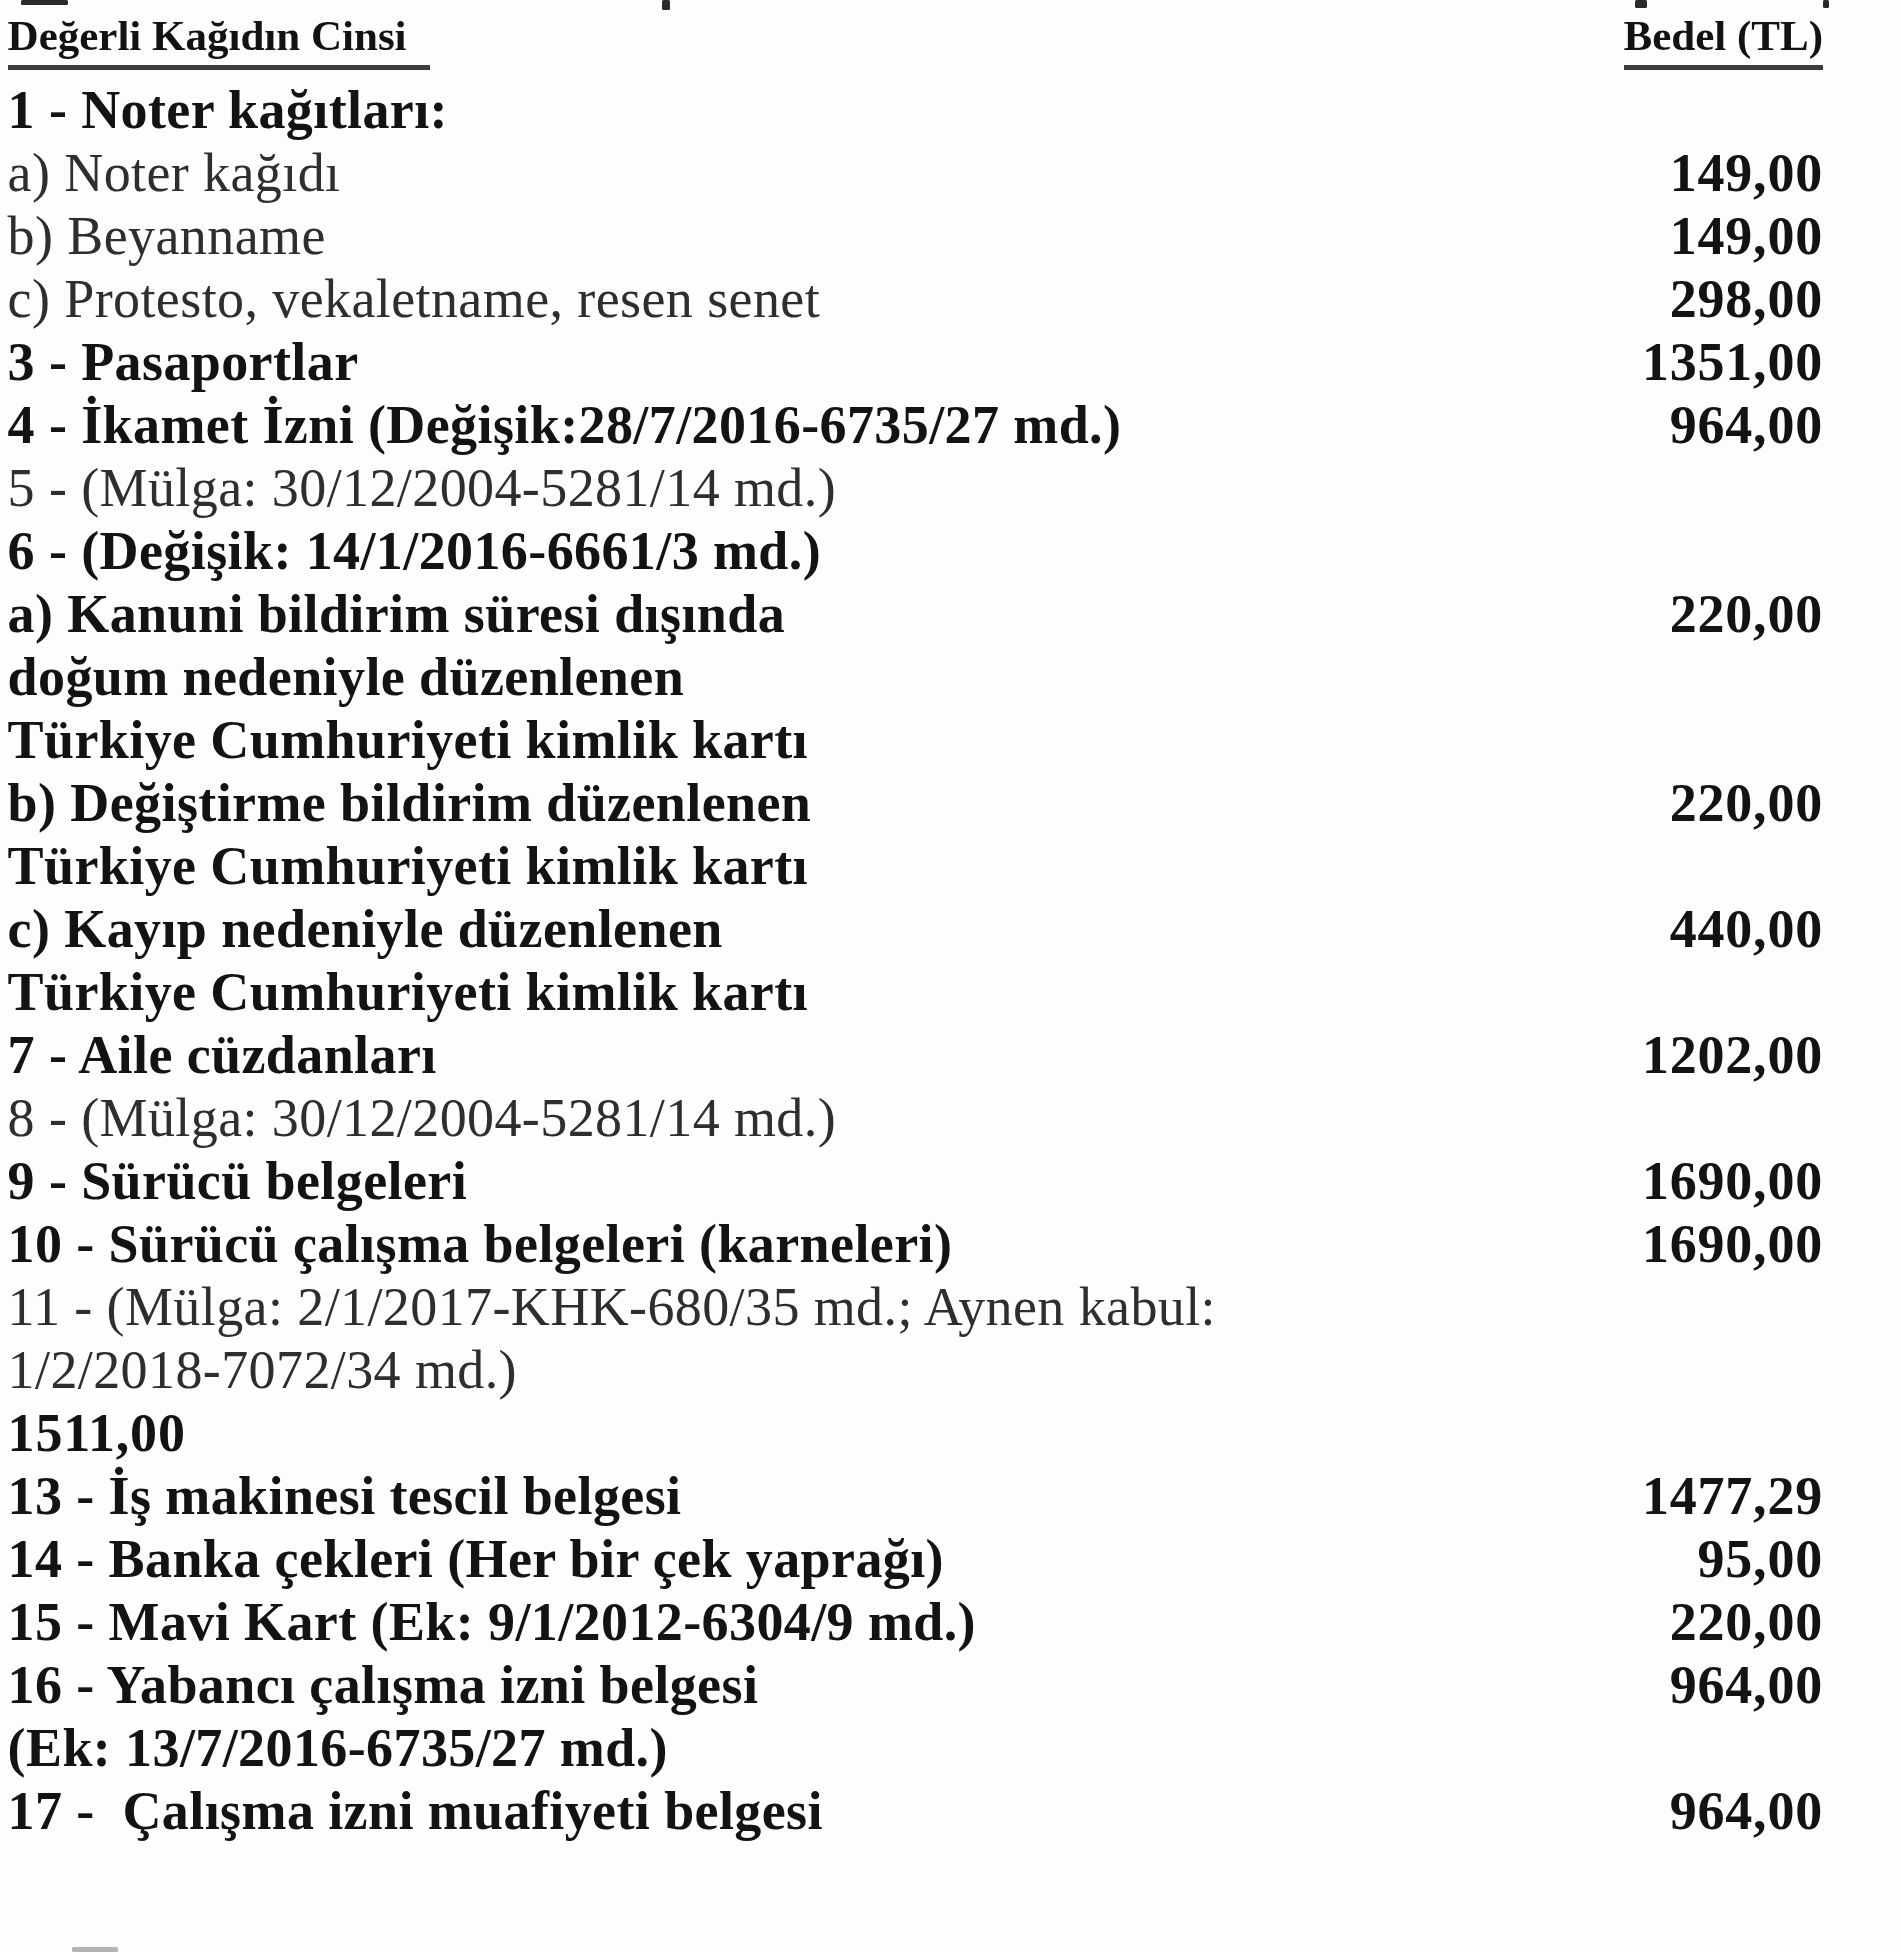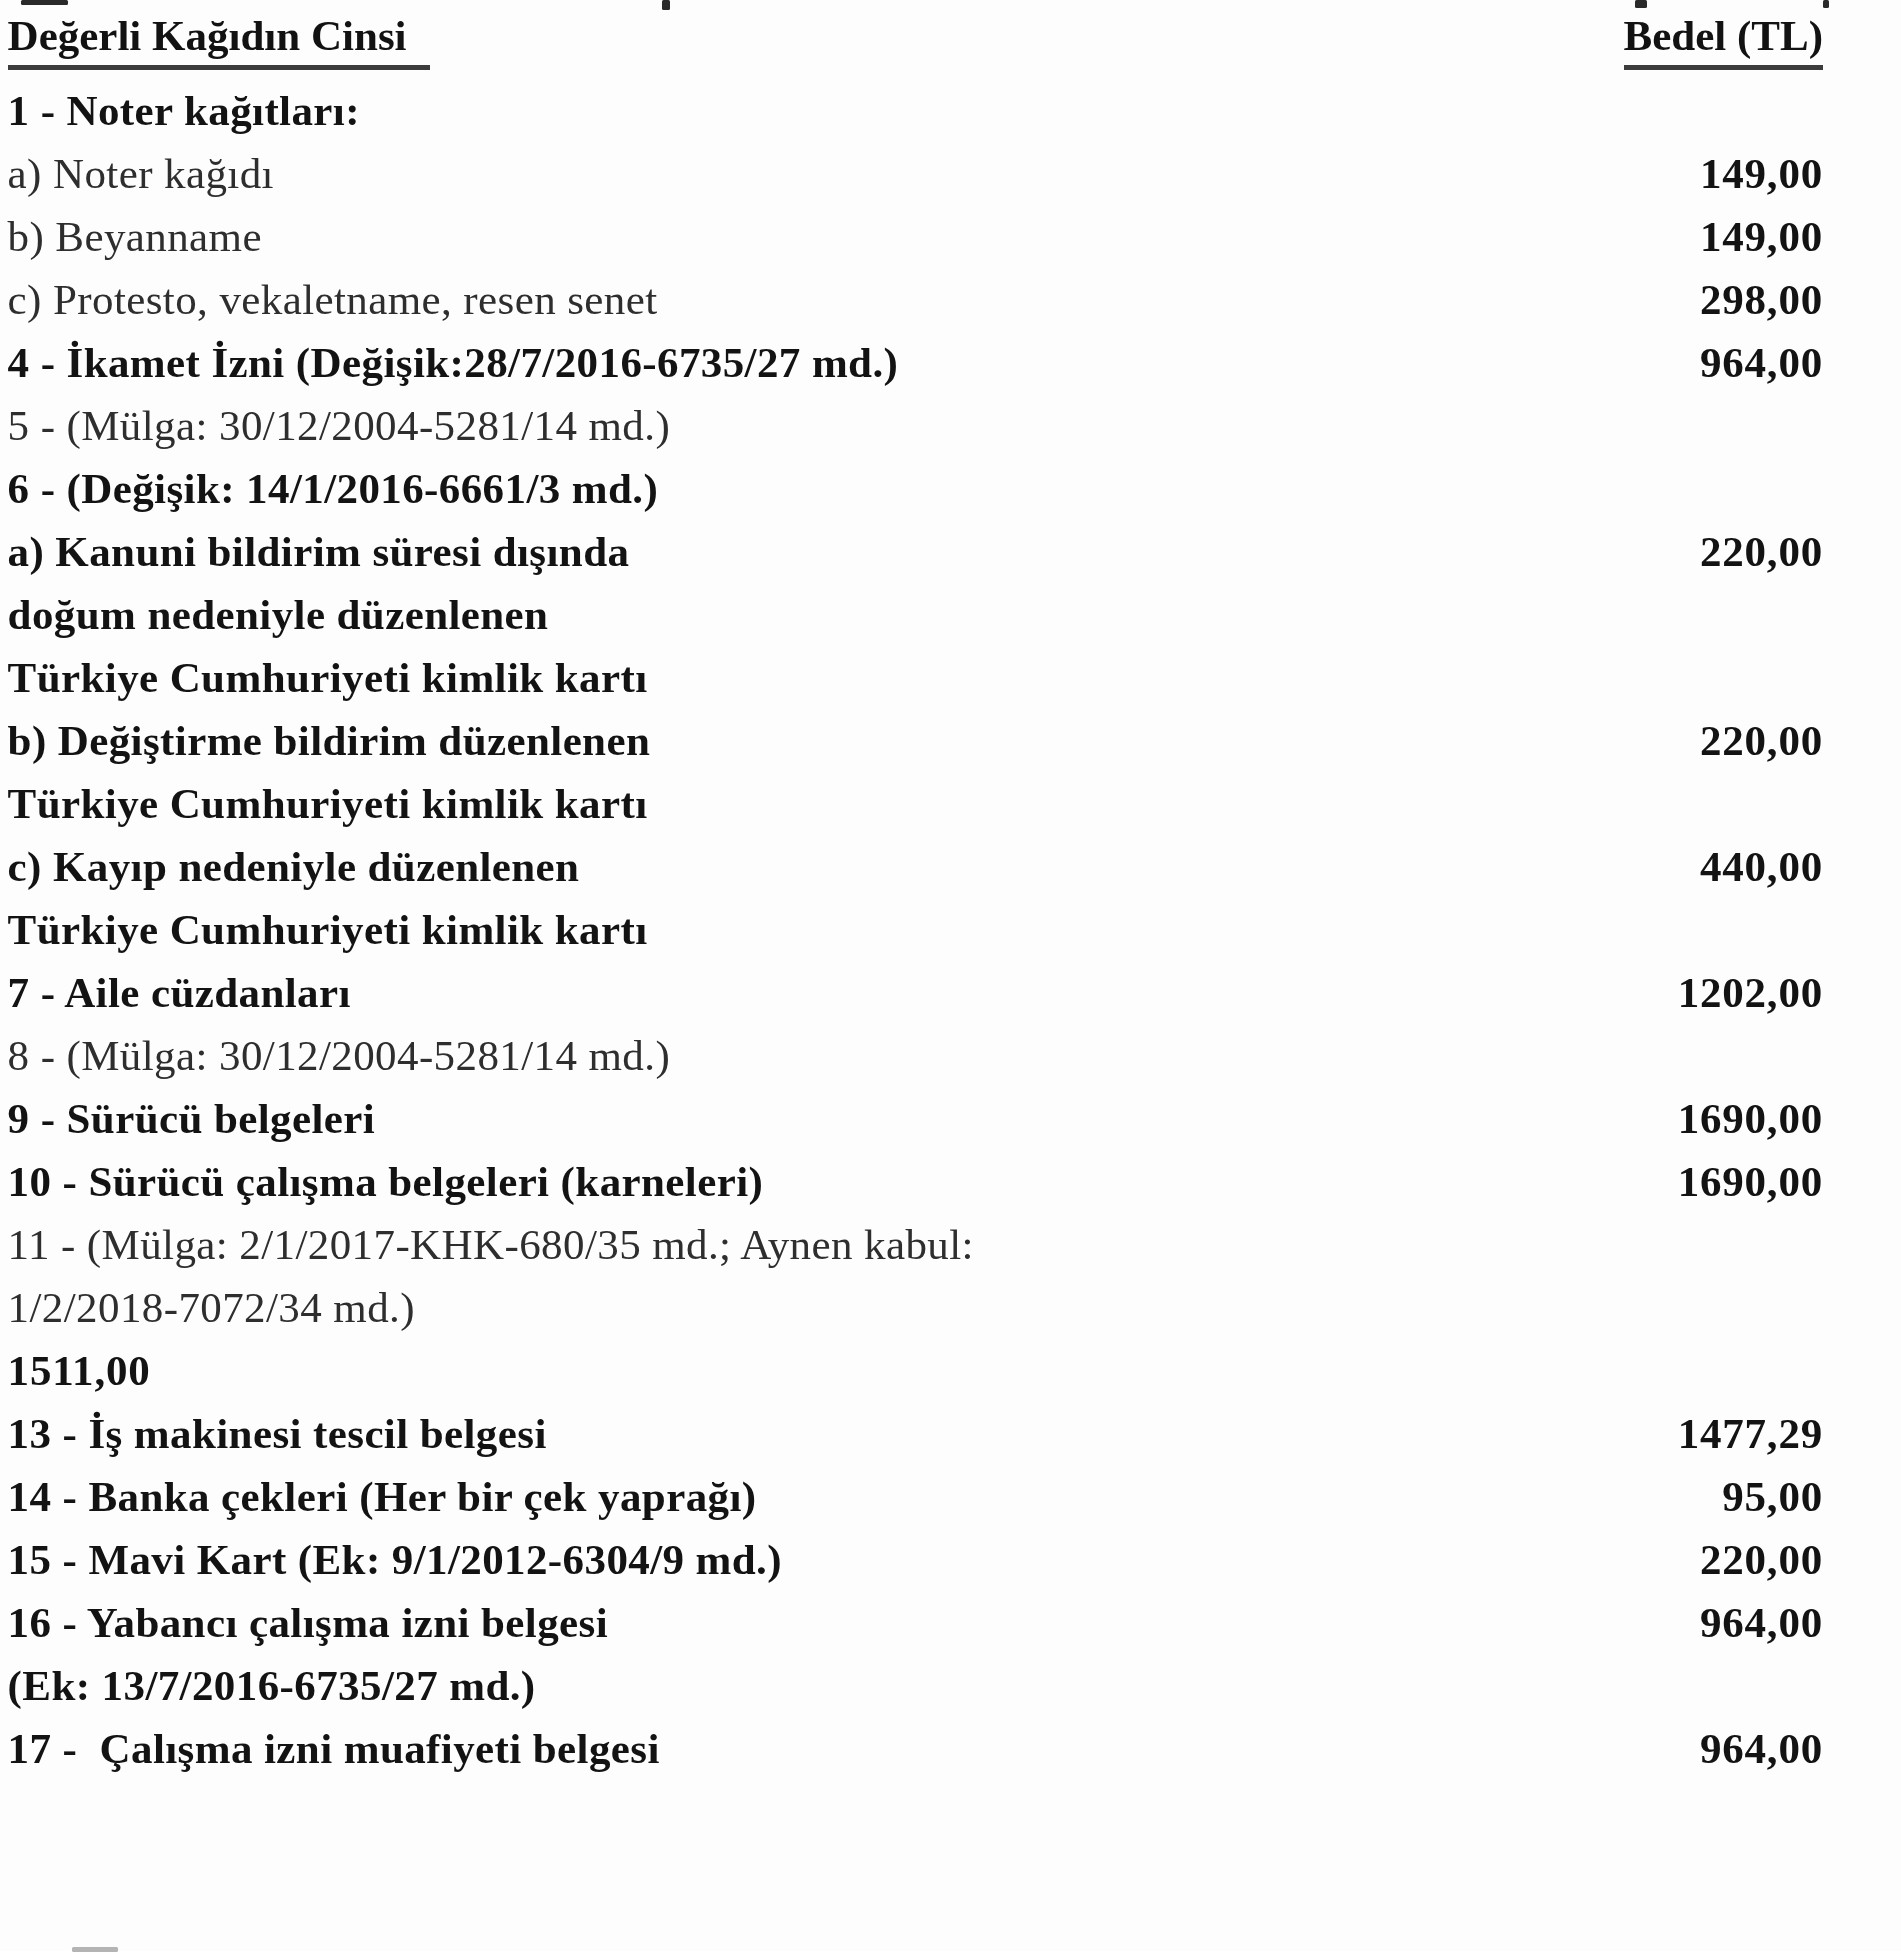--- a/index.html
+++ b/index.html
@@ -35,21 +35,21 @@
   }
   .hdr-left{padding-right:23px;}
   
   .rows{display:block;}
   .frow{
     display:flex;
     justify-content:space-between;
     align-items:baseline;
     height:63px;
     line-height:63px;
-    font-size:43px;
+    font-size:54px;
   }
   .lbl{
     white-space:pre;
     color:#2e2e2e;
     letter-spacing:0.4px;
   }
   .lbl.b{font-weight:bold;color:#131313;}
   .val{
     font-weight:bold;
     color:#131313;
@@ -87,20 +87,24 @@
         <span class="lbl">a) Noter kağıdı</span>
         <span class="val">149,00</span>
       </div>
       <div class="frow">
         <span class="lbl">b) Beyanname</span>
         <span class="val">149,00</span>
       </div>
       <div class="frow">
         <span class="lbl">c) Protesto, vekaletname, resen senet</span>
         <span class="val">298,00</span>
+      </div>
+      <div class="frow">
+        <span class="lbl b">3 - Pasaportlar</span>
+        <span class="val">1351,00</span>
       </div>
       <div class="frow">
         <span class="lbl b">4 - İkamet İzni (Değişik:28/7/2016-6735/27 md.)</span>
         <span class="val">964,00</span>
       </div>
       <div class="frow">
         <span class="lbl">5 - (Mülga: 30/12/2004-5281/14 md.)</span>
       </div>
       <div class="frow">
         <span class="lbl b">6 - (Değişik: 14/1/2016-6661/3 md.)</span>

